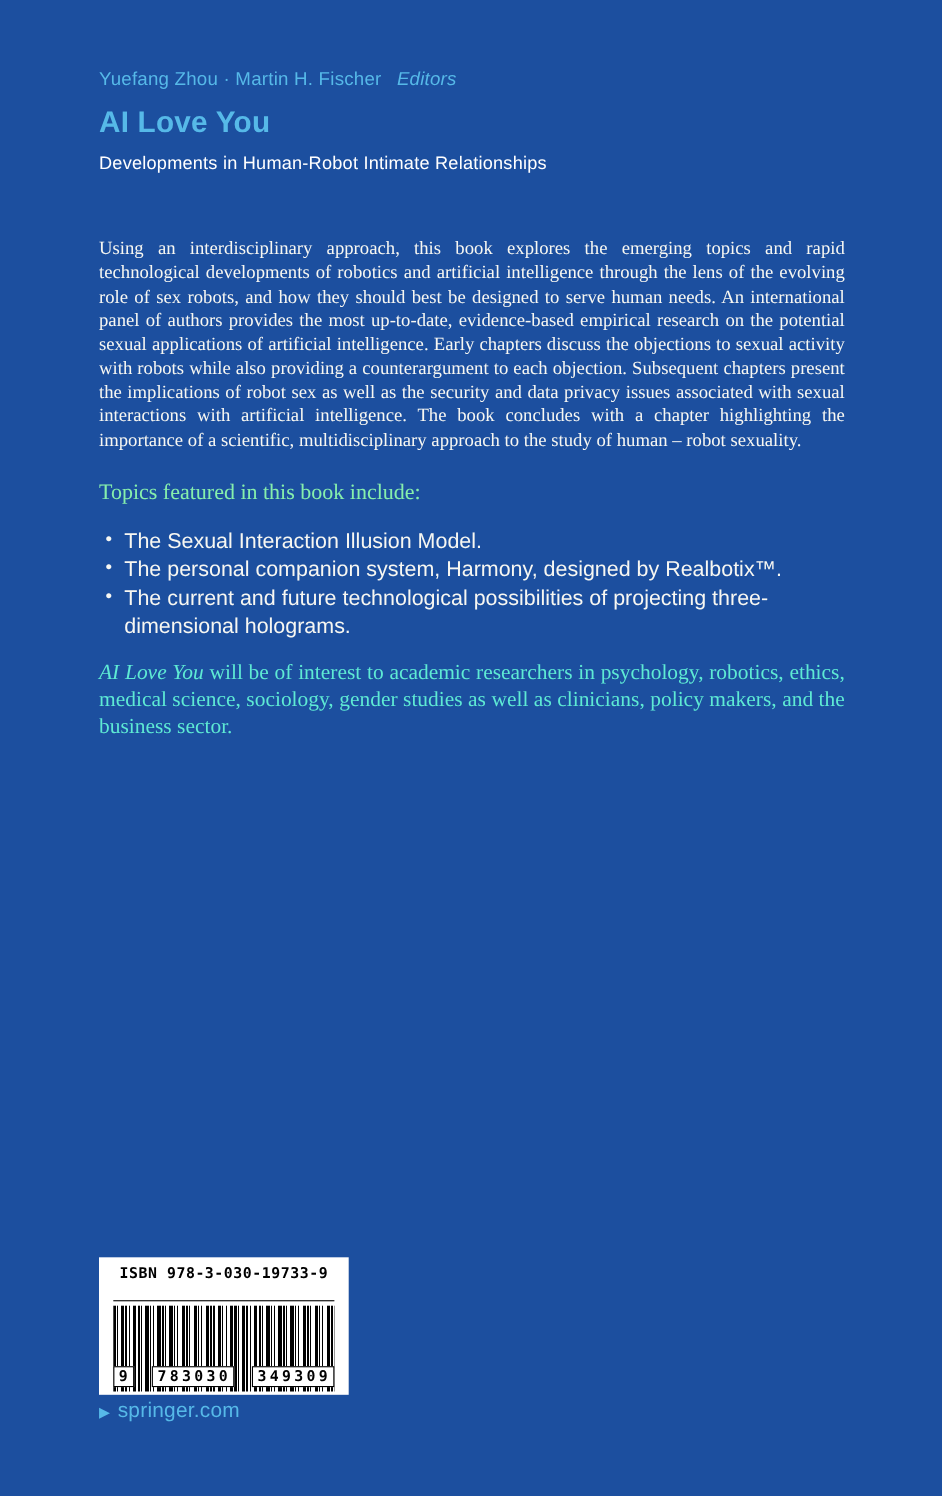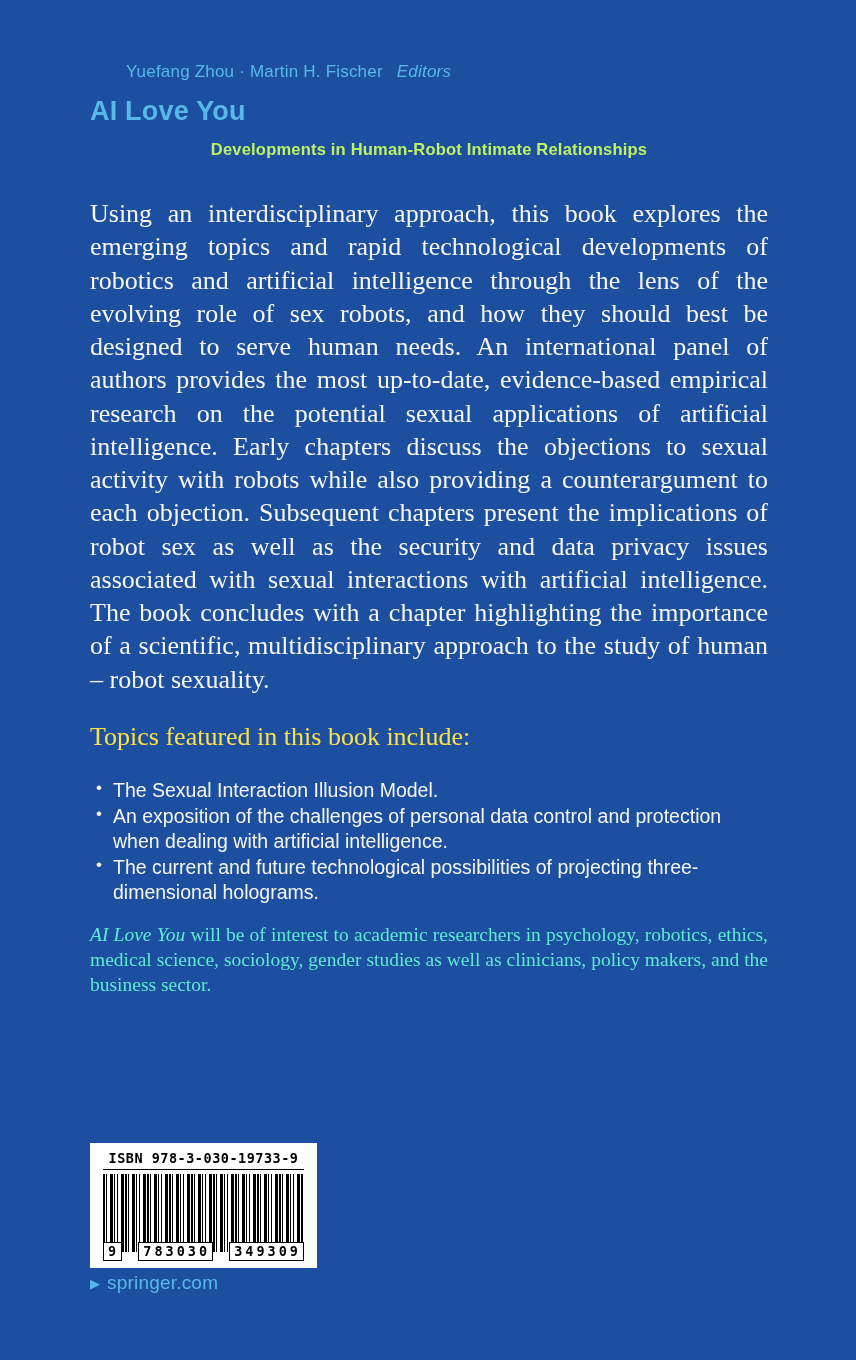--- a/index.html
+++ b/index.html
@@ -19,57 +19,55 @@
     width: 856px;
     box-sizing: border-box;
     padding: 62px 88px 0 90px;
   }
   
   .editors-line {
     font-family: "Liberation Sans", sans-serif;
     font-size: 17px;
     color: #56b9e8;
     letter-spacing: 0.2px;
-    margin-left: 36px;
   }
   .editors-label {
     font-style: italic;
     margin-left: 14px;
   }
   .book-title {
     font-family: "Liberation Sans", sans-serif;
     font-size: 27px;
     font-weight: bold;
     color: #56b9e8;
     margin-top: 14px;
     letter-spacing: 0.2px;
   }
   .book-subtitle {
     font-family: "Liberation Sans", sans-serif;
     font-size: 16.5px;
-    font-weight: bold;
-    color: #bef264;
+    font-weight: normal;
+    color: #ffffff;
     margin-top: 13px;
     letter-spacing: 0.2px;
-    text-align: center;
   }
   
   .description {
-    margin-top: 38px;
+    margin-top: 56px;
     font-family: "Liberation Serif", "DejaVu Serif", serif;
-    font-size: 26px;
+    font-size: 17px;
     line-height: 1.28;
     color: #f7f7f2;
     text-align: justify;
   }
   .topics-intro {
     margin-top: 26px;
     font-family: "Liberation Serif", "DejaVu Serif", serif;
-    font-size: 26px;
-    color: #fde047;
+    font-size: 20px;
+    color: #86efac;
   }
   ul.topics {
     list-style: none;
     margin: 12px 0 0 0;
     padding: 0 0 0 23px;
   }
   ul.topics li {
     position: relative;
     font-family: Liberation Sans, sans-serif;
     font-size: 19.5px;
@@ -107,21 +105,21 @@
     box-sizing: border-box;
     padding: 7px 13px 8px 13px;
   }
   .isbn-label {
     font-family: "DejaVu Sans Mono", "Liberation Mono", monospace;
     font-size: 13.5px;
     font-weight: bold;
     color: #000;
     text-align: center;
     letter-spacing: 0.5px;
-    padding-bottom: 3px;
+    padding-bottom: 16px;
     border-bottom: 1.5px solid #000;
     white-space: nowrap;
   }
   .bars {
     margin-top: 4px;
     height: 78px;
     background: repeating-linear-gradient(90deg,
       #000 0px, #000 2px,
       #fff 2px, #fff 3px,
       #000 3px, #000 4px,
@@ -188,21 +186,21 @@
   <div class="book-title">AI Love You</div>
 
   <div class="book-subtitle">Developments in Human-Robot Intimate Relationships</div>
 
   <p class="description">Using an interdisciplinary approach, this book explores the emerging topics and rapid technological developments of robotics and artificial intelligence through the lens of the evolving role of sex robots, and how they should best be designed to serve human needs. An international panel of authors provides the most up-to-date, evidence-based empirical research on the potential sexual applications of artificial intelligence. Early chapters discuss the objections to sexual activity with robots while also providing a counterargument to each objection. Subsequent chapters present the implications of robot sex as well as the security and data privacy issues associated with sexual interactions with artificial intelligence. The book concludes with a chapter highlighting the importance of a scientific, multidisciplinary approach to the study of human – robot sexuality.</p>
 
   <p class="topics-intro">Topics featured in this book include:</p>
 
   <ul class="topics">
     <li><span>The Sexual Interaction Illusion Model.</span></li>
-    <li><span>An exposition of the challenges of personal data control and protection when dealing with artificial intelligence.</span></li>
+    <li><span>The personal companion system, Harmony, designed by Realbotix™.</span></li>
     <li><span>The current and future technological possibilities of projecting three-dimensional holograms.</span></li>
   </ul>
 
   <p class="audience">
     <em>AI Love You</em><span> will be of interest to academic researchers in psychology, robotics, ethics, medical science, sociology, gender studies as well as clinicians, policy makers, and the business sector.</span>
   </p>
 
 </div>
 
 <div class="barcode-panel">

